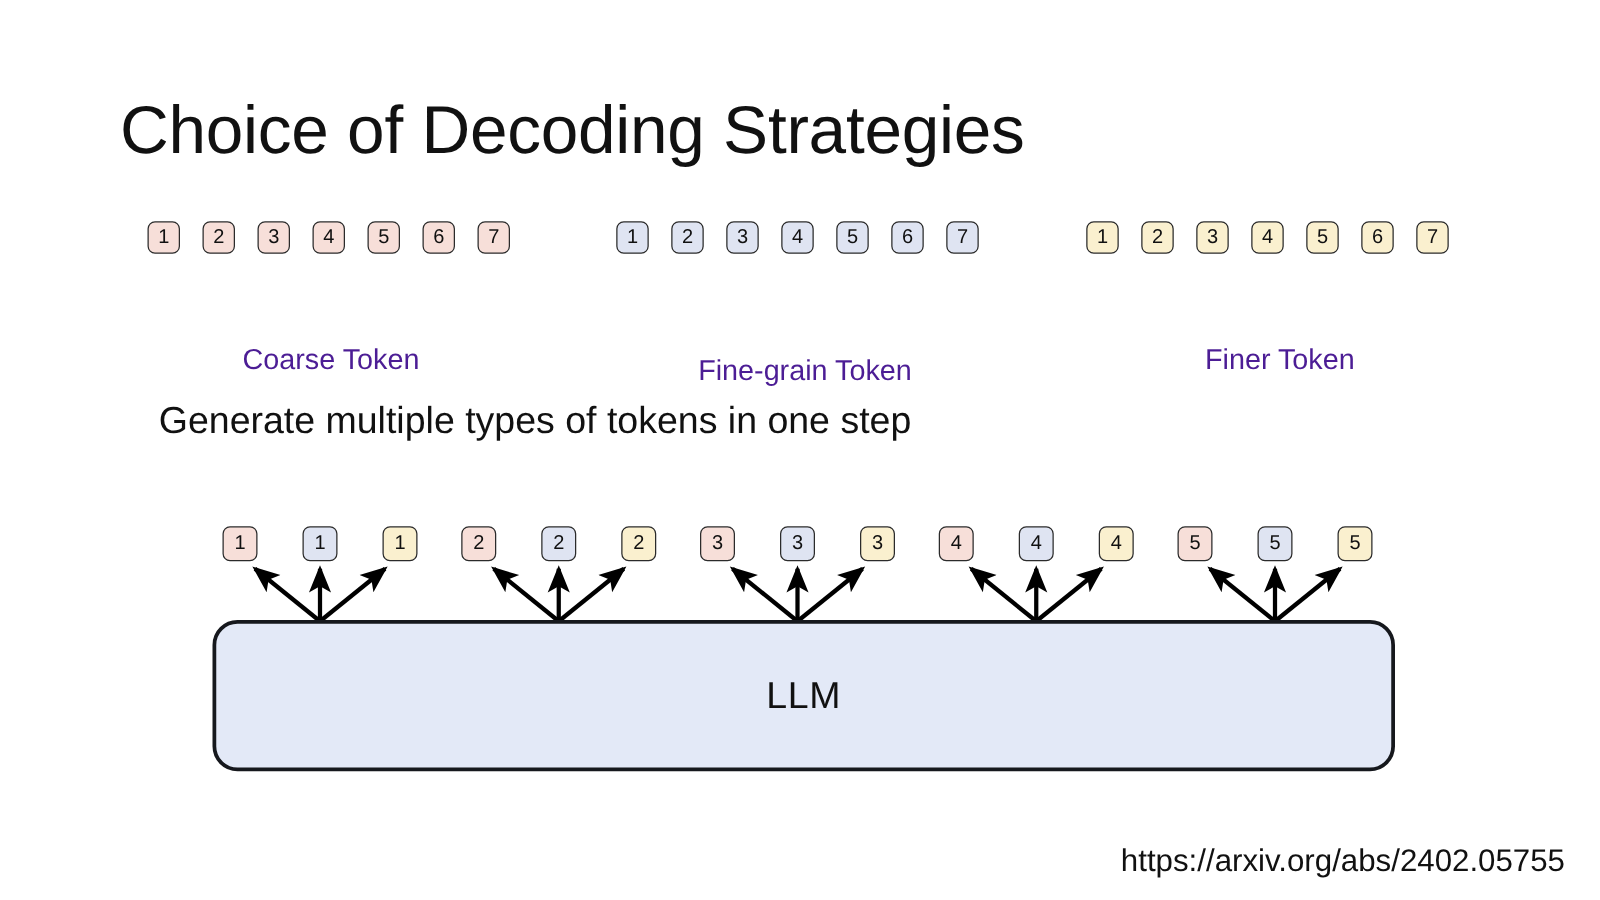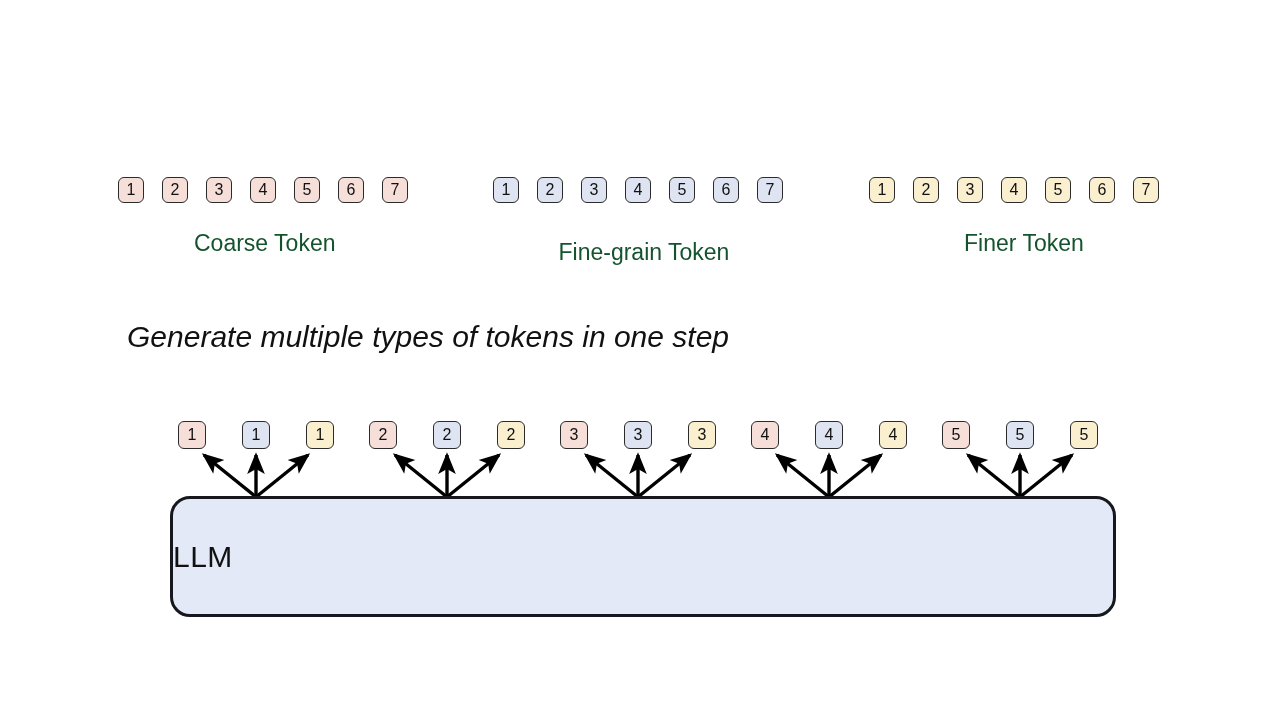--- a/index.html
+++ b/index.html
@@ -66,33 +66,33 @@
   .token.coarse { background: #f7dfd9; }
   .token.fine   { background: #dfe4f2; }
   .token.finer  { background: #faf0cf; }
 
   .row-label {
     position: absolute;
     font-size: 23px;
     line-height: 30px;
     white-space: nowrap;
     text-align: center;
-    color: #14532d;
+    color: #4c1d95;
+    margin-top: 44px;
   }
 
   
   #caption {
     position: absolute;
     left: 127px;
     top: 318px;
     font-size: 30px;
     line-height: 38px;
     white-space: nowrap;
     color: #111111;
-    font-style: italic;
   }
 
   
   .group-token {
     position: absolute;
     width: 28px;
     height: 28px;
   }
 
   
@@ -101,20 +101,21 @@
     left: 170px;
     top: 496px;
     width: 946px;
     height: 121px;
     background: #e3e9f7;
     border: 3.2px solid #16181d;
     border-radius: 20px;
     box-sizing: border-box;
     display: flex;
     align-items: center;
+    justify-content: center;
   }
   #llm-label {
     font-size: 30px;
     line-height: 38px;
     color: #111111;
     letter-spacing: 0.5px;
   }
 
   
   #arrow-layer {
@@ -134,20 +135,21 @@
     line-height: 32px;
     white-space: nowrap;
     color: #111111;
   }
 </style>
 </head>
 <body>
 
 <div id="slide">
 
+  <div id="slide-title">Choice of Decoding Strategies</div>
 
   <div id="top-rows">
       <div class="token-row" style="left: 118px; top: 177px;">
         <div class="token coarse">1</div>
         <div class="token coarse">2</div>
         <div class="token coarse">3</div>
         <div class="token coarse">4</div>
         <div class="token coarse">5</div>
         <div class="token coarse">6</div>
         <div class="token coarse">7</div>
@@ -217,14 +219,15 @@
         <line x1="1020" y1="497" x2="968" y2="455" marker-end="url(#ah)"></line>
         <line x1="1020" y1="497" x2="1020" y2="455" marker-end="url(#ah)"></line>
         <line x1="1020" y1="497" x2="1072" y2="455" marker-end="url(#ah)"></line>
       </g>
   </svg>
 
   <div id="llm-box">
     <span id="llm-label">LLM</span>
   </div>
 
+  <div id="source-url">https://arxiv.org/abs/2402.05755</div>
 
 </div>
 
 </body></html>

